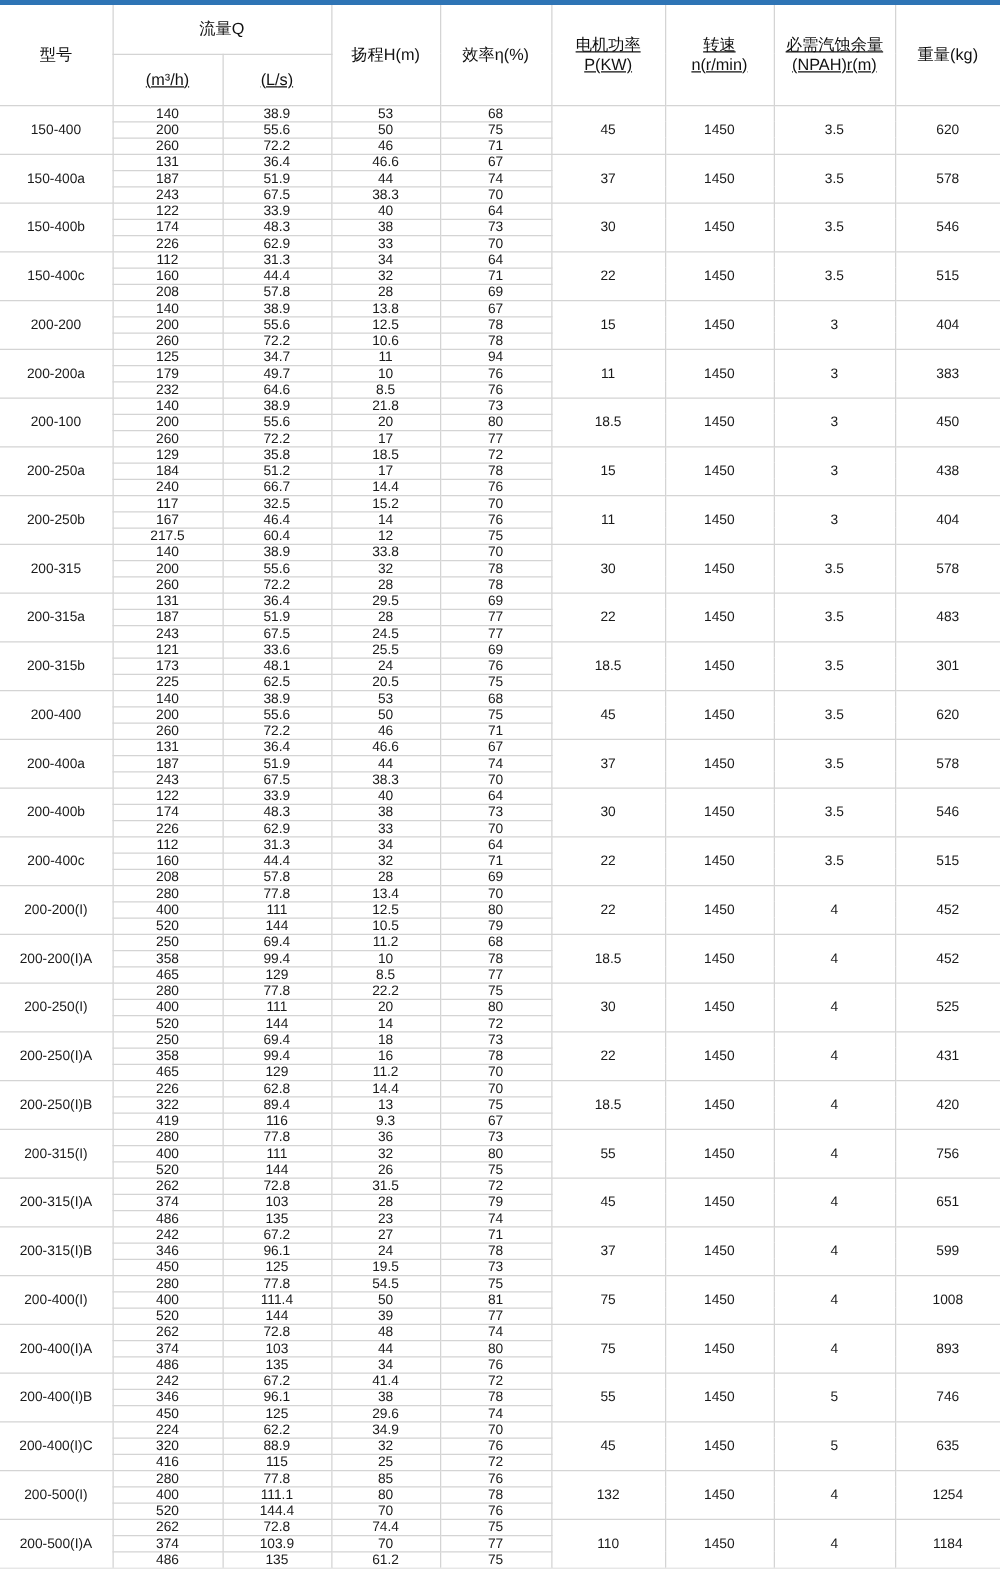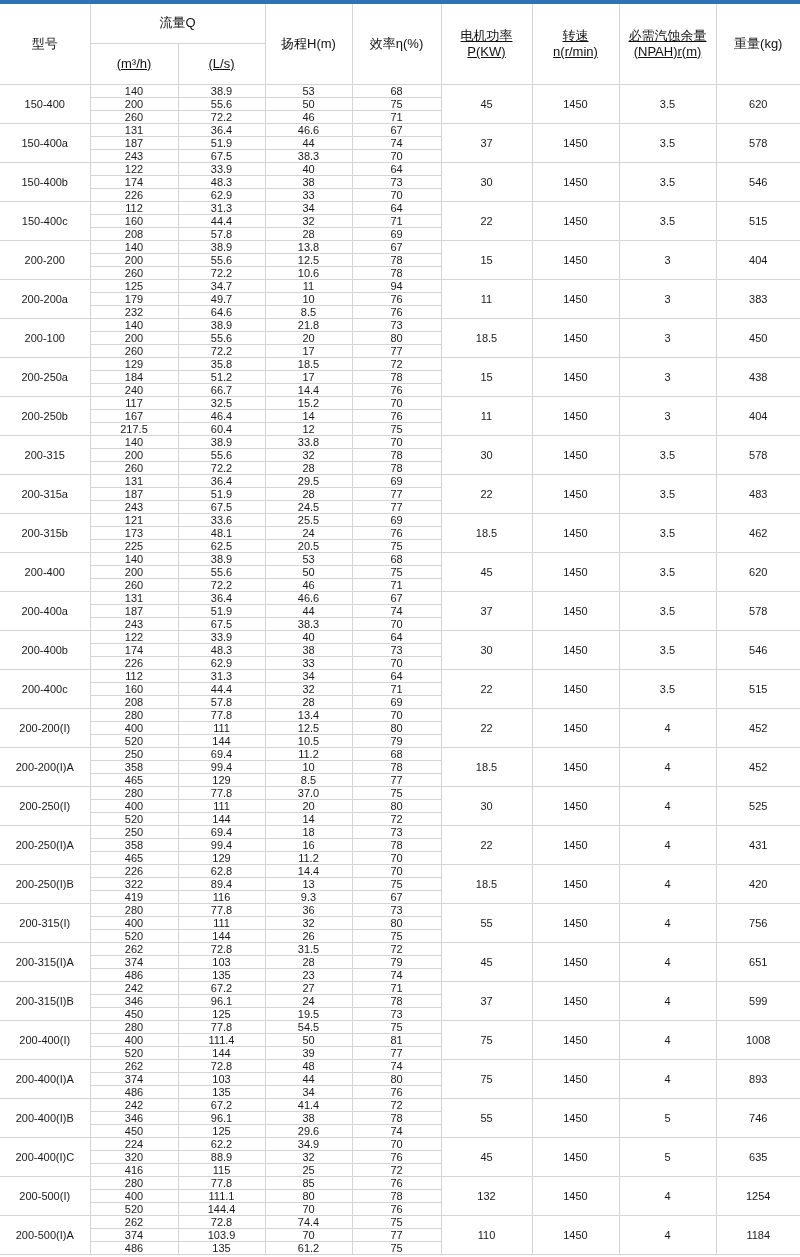--- a/index.html
+++ b/index.html
@@ -372,21 +372,21 @@
       <tbody>
         <tr>
           <td rowspan="3" class="model">200-315b</td>
           <td>121</td>
           <td>33.6</td>
           <td>25.5</td>
           <td>69</td>
           <td rowspan="3">18.5</td>
           <td rowspan="3">1450</td>
           <td rowspan="3">3.5</td>
-          <td rowspan="3">462</td>
+          <td rowspan="3">301</td>
         </tr>
         <tr>
           <td>173</td>
           <td>48.1</td>
           <td>24</td>
           <td>76</td>
         </tr>
         <tr>
           <td>225</td>
           <td>62.5</td>
@@ -542,21 +542,21 @@
           <td>129</td>
           <td>8.5</td>
           <td>77</td>
         </tr>
       </tbody>
       <tbody>
         <tr>
           <td rowspan="3" class="model">200-250(I)</td>
           <td>280</td>
           <td>77.8</td>
-          <td>37.0</td>
+          <td>22.2</td>
           <td>75</td>
           <td rowspan="3">30</td>
           <td rowspan="3">1450</td>
           <td rowspan="3">4</td>
           <td rowspan="3">525</td>
         </tr>
         <tr>
           <td>400</td>
           <td>111</td>
           <td>20</td>

